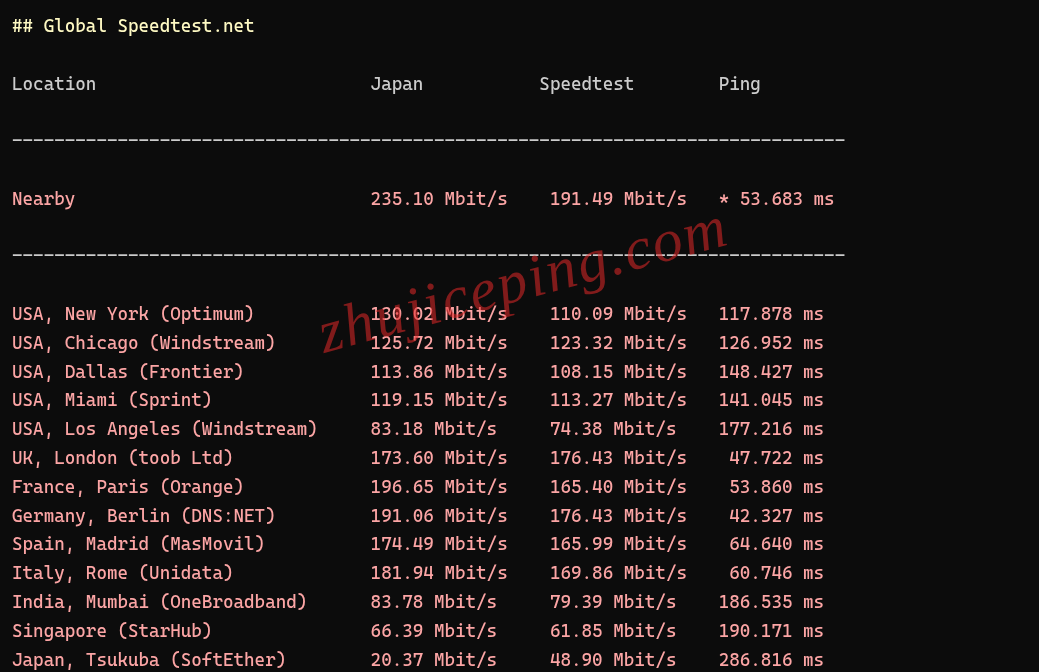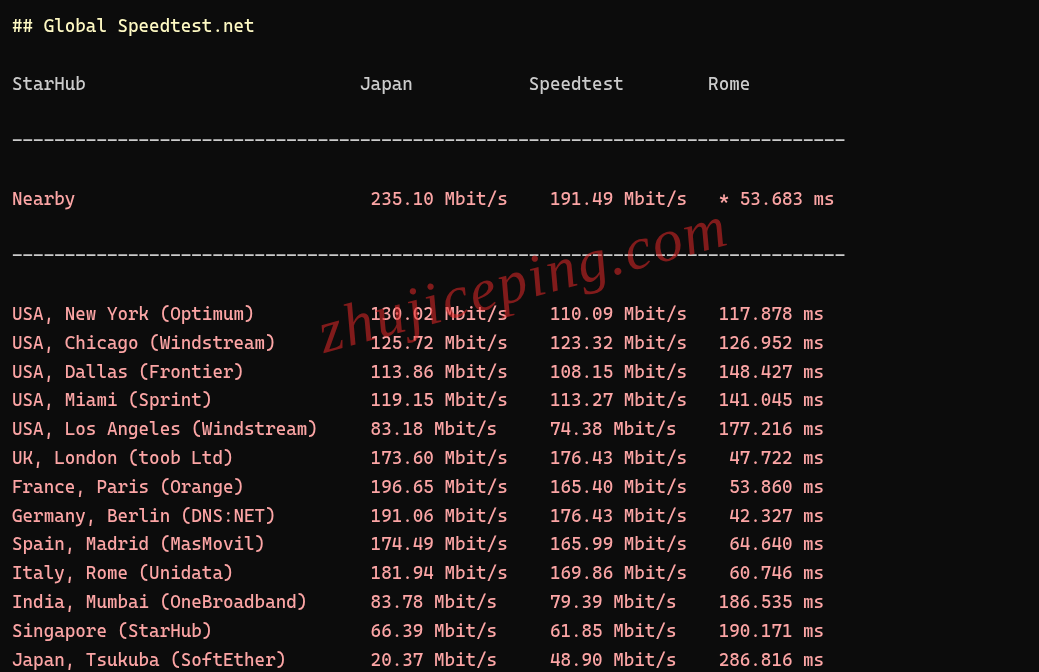--- a/index.html
+++ b/index.html
@@ -42,20 +42,20 @@
       font-family: serif;
       font-weight: normal;
       letter-spacing: 2px;
     }
   </style>
 </head>
 <body>
 
 <div class="title">## Global Speedtest.net</div>
 <div class="content">
-<div class="header-row"><span>StarHub</span><span id="hdr-spacer1">                          </span><span>Japan</span><span id="hdr-spacer2">           </span><span>Speedtest</span><span id="hdr-spacer3">        </span><span>Rome</span></div>
+<div class="header-row"><span>Location</span><span id="hdr-spacer1">                          </span><span>Japan</span><span id="hdr-spacer2">           </span><span>Speedtest</span><span id="hdr-spacer3">        </span><span>Ping</span></div>
 <div class="divider" id="div1">-------------------------------------------------------------------------------</div>
 <div class="row" id="nearby-line">Nearby                            235.10 Mbit/s    191.49 Mbit/s   * 53.683 ms</div>
 <div class="divider" id="div2">-------------------------------------------------------------------------------</div>
 <div id="rows-container"><div class="row">USA, New York (Optimum)           130.02 Mbit/s    110.09 Mbit/s   117.878 ms</div><div class="row">USA, Chicago (Windstream)         125.72 Mbit/s    123.32 Mbit/s   126.952 ms</div><div class="row">USA, Dallas (Frontier)            113.86 Mbit/s    108.15 Mbit/s   148.427 ms</div><div class="row">USA, Miami (Sprint)               119.15 Mbit/s    113.27 Mbit/s   141.045 ms</div><div class="row">USA, Los Angeles (Windstream)     83.18 Mbit/s     74.38 Mbit/s    177.216 ms</div><div class="row">UK, London (toob Ltd)             173.60 Mbit/s    176.43 Mbit/s    47.722 ms</div><div class="row">France, Paris (Orange)            196.65 Mbit/s    165.40 Mbit/s    53.860 ms</div><div class="row">Germany, Berlin (DNS:NET)         191.06 Mbit/s    176.43 Mbit/s    42.327 ms</div><div class="row">Spain, Madrid (MasMovil)          174.49 Mbit/s    165.99 Mbit/s    64.640 ms</div><div class="row">Italy, Rome (Unidata)             181.94 Mbit/s    169.86 Mbit/s    60.746 ms</div><div class="row">India, Mumbai (OneBroadband)      83.78 Mbit/s     79.39 Mbit/s    186.535 ms</div><div class="row">Singapore (StarHub)               66.39 Mbit/s     61.85 Mbit/s    190.171 ms</div><div class="row">Japan, Tsukuba (SoftEther)        20.37 Mbit/s     48.90 Mbit/s    286.816 ms</div></div>
 
 <div class="watermark">zhujiceping.com</div>
 </div>
 
 </body></html>

